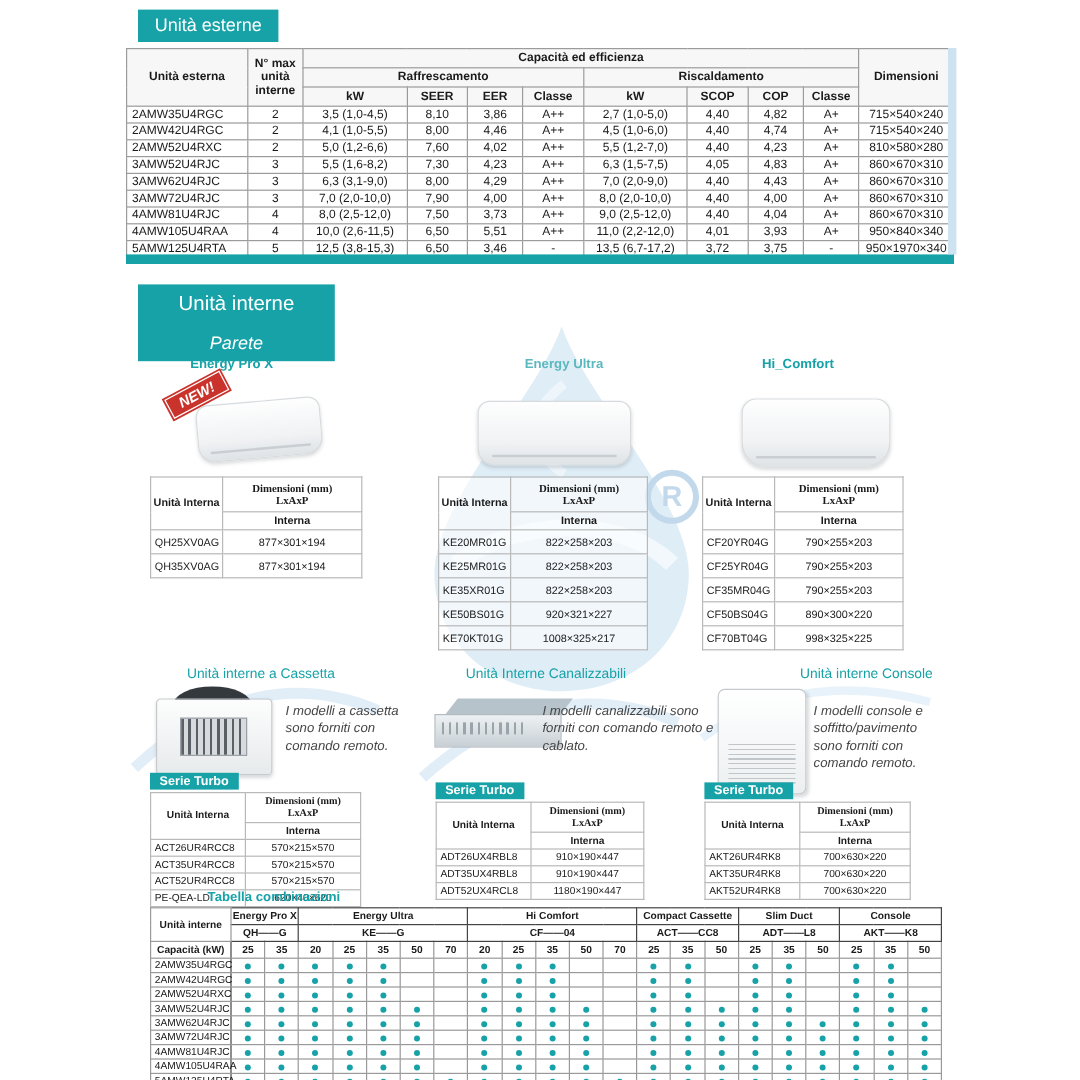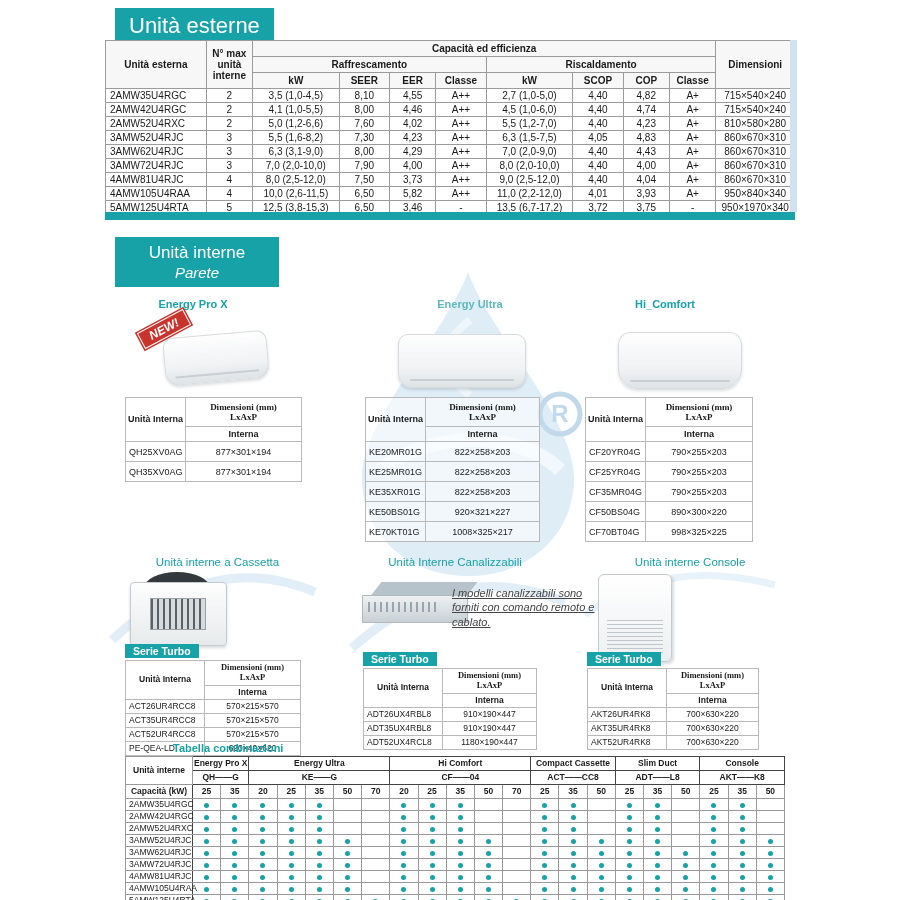--- a/index.html
+++ b/index.html
@@ -4,23 +4,23 @@
 <style>
   html,body{margin:0;padding:0;background:#fff;}
   .page{position:relative;width:900px;height:900px;background:#fff;overflow:hidden;
         font-family:"Liberation Sans",sans-serif;color:#1a1a1a;}
   .abs{position:absolute;z-index:1;}
   .watermark{position:absolute;left:0;top:0;z-index:0;pointer-events:none;}
 
   
   .banner{background:var(--accent,#17a2a8);color:#fff;padding:5px 14px;}
   .banner .b1{font-size:17px;}
-  .banner-outdoor{font-size:22px;}
+  .banner-outdoor{font-size:15px;}
   .banner-indoor{text-align:center;padding:6px 18px;}
-  .banner-indoor .b2{font-style:italic;font-size:15px;margin-top:1px;}
+  .banner-indoor .b2{font-style:italic;font-size:15px;margin-top:15px;}
 
   
   table{border-collapse:collapse;background:transparent;}
   .outdoor-table{width:690px;table-layout:fixed;font-size:10px;background:#fff;border:1px solid #8a8a8a;}
   .outdoor-table th,.outdoor-table td{border:1px solid #9b9b9b;text-align:center;padding:0 2px;}
   .outdoor-table thead th{font-weight:bold;background:#f7f7f7;height:15px;}
   .outdoor-table .wrapcell{width:46px;line-height:1.1;}
   .outdoor-table tbody td{height:13px;line-height:1;}
   .outdoor-table tbody td:first-child{text-align:left;padding-left:4px;}
   .teal-strip{background:var(--accent,#17a2a8);}
@@ -152,21 +152,21 @@
           <th>COP</th>
           <th>Classe</th>
         </tr>
     </thead>
     <tbody>
         <tr>
           <td>2AMW35U4RGC</td>
           <td>2</td>
           <td>3,5 (1,0-4,5)</td>
           <td>8,10</td>
-          <td>4,55</td>
+          <td>3,86</td>
           <td>A++</td>
           <td>2,7 (1,0-5,0)</td>
           <td>4,40</td>
           <td>4,82</td>
           <td>A+</td>
           <td>715×540×240</td>
         </tr>
         <tr>
           <td>2AMW42U4RGC</td>
           <td>2</td>
@@ -243,21 +243,21 @@
           <td>4,40</td>
           <td>4,04</td>
           <td>A+</td>
           <td>860×670×310</td>
         </tr>
         <tr>
           <td>4AMW105U4RAA</td>
           <td>4</td>
           <td>10,0 (2,6-11,5)</td>
           <td>6,50</td>
-          <td>5,82</td>
+          <td>5,51</td>
           <td>A++</td>
           <td>11,0 (2,2-12,0)</td>
           <td>4,01</td>
           <td>3,93</td>
           <td>A+</td>
           <td>950×840×340</td>
         </tr>
         <tr>
           <td>5AMW125U4RTA</td>
           <td>5</td>
@@ -386,20 +386,21 @@
         </tr>
       </tbody>
   </table>
 
   <div class="abs type-title" style="left:125px;top:556px;width:185px;">Unità interne a Cassetta</div>
   <div class="abs cassette" style="left:130px;top:572px;">
     <div class="cap"></div>
     <div class="panel"></div>
     <div class="grille"></div>
   </div>
+  <div class="abs desc" style="left:238px;top:586px;width:118px;">I modelli a cassetta sono forniti con comando remoto.</div>
   <div class="abs serie-banner" style="left:125px;top:644px;">Serie Turbo</div>
   <table class="abs dim-table small" style="left:125px;top:660px;width:176px;">
     <thead>
       <tr>
         <th class="cu" rowspan="2">Unità Interna</th>
         <th class="cd">
           <div>Dimensioni (mm)</div>
           <div>LxAxP</div>
         </th>
       </tr>
@@ -426,21 +427,21 @@
         </tr>
       </tbody>
   </table>
 
   <div class="abs type-title" style="left:355px;top:556px;width:200px;">Unità Interne Canalizzabili</div>
   <div class="abs duct" style="left:362px;top:582px;width:120px;height:42px;">
     <div class="top"></div>
     <div class="body"></div>
     <div class="vent"></div>
   </div>
-  <div class="abs desc" style="left:452px;top:586px;width:150px;text-decoration:underline;">I modelli canalizzabili sono forniti con comando remoto e cablato.</div>
+  <div class="abs desc" style="left:452px;top:586px;width:150px;">I modelli canalizzabili sono forniti con comando remoto e cablato.</div>
   <div class="abs serie-banner" style="left:363px;top:652px;">Serie Turbo</div>
   <table class="abs dim-table small" style="left:363px;top:668px;width:174px;">
     <thead>
       <tr>
         <th class="cu" rowspan="2">Unità Interna</th>
         <th class="cd">
           <div>Dimensioni (mm)</div>
           <div>LxAxP</div>
         </th>
       </tr>
@@ -457,24 +458,25 @@
           <td>ADT35UX4RBL8</td>
           <td>910×190×447</td>
         </tr>
         <tr>
           <td>ADT52UX4RCL8</td>
           <td>1180×190×447</td>
         </tr>
       </tbody>
   </table>
 
-  <div class="abs type-title" style="left:600px;top:556px;width:180px;">Unità interne Console</div>
+  <div class="abs type-title" style="left:632px;top:556px;width:180px;">Unità interne Console</div>
   <div class="abs console-unit" style="left:598px;top:574px;">
     <div class="grille"></div>
   </div>
+  <div class="abs desc" style="left:678px;top:586px;width:108px;">I modelli console e soffitto/pavimento sono forniti con comando remoto.</div>
   <div class="abs serie-banner" style="left:587px;top:652px;">Serie Turbo</div>
   <table class="abs dim-table small" style="left:587px;top:668px;width:172px;">
     <thead>
       <tr>
         <th class="cu" rowspan="2">Unità Interna</th>
         <th class="cd">
           <div>Dimensioni (mm)</div>
           <div>LxAxP</div>
         </th>
       </tr>

